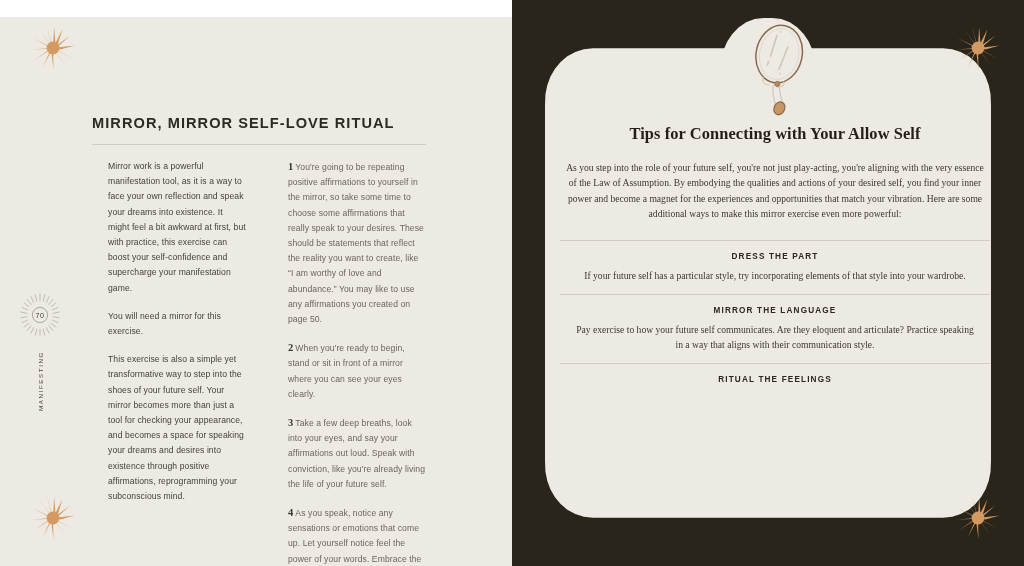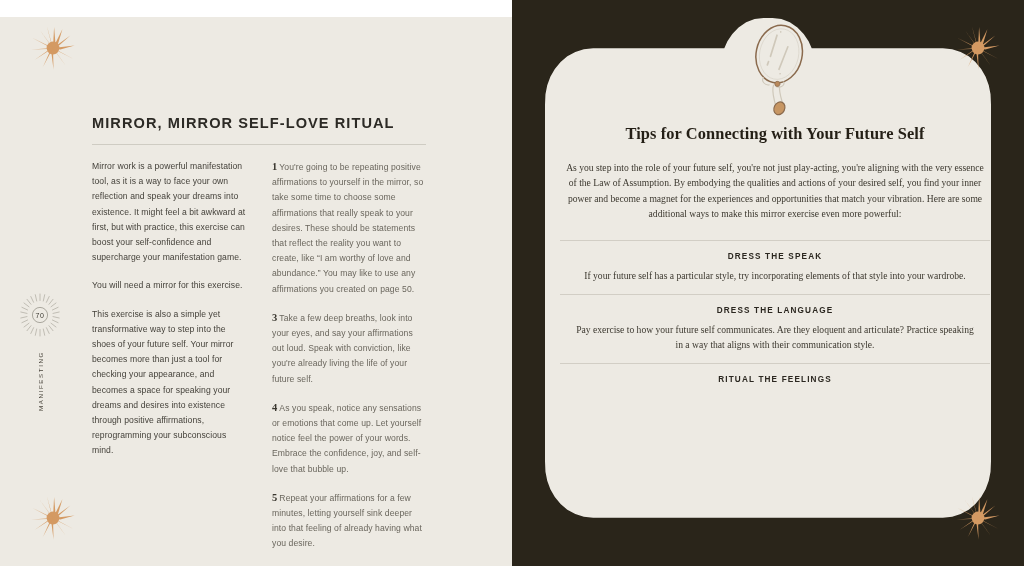--- a/index.html
+++ b/index.html
@@ -79,21 +79,21 @@
     margin-bottom: 14px;
   }
   .columns {
     display: flex;
     gap: 26px;
   }
   .col {
     width: 154px;
   }
   .col p {
-    margin: 0 0 13px 0;
+    margin: 0 0 13px 16px;
     font-size: 8.6px;
     line-height: 15.2px;
     color: #45423b;
     font-family: "Liberation Sans", sans-serif;
     letter-spacing: 0.08px;
   }
   .col .step {
     color: #6a665d;
   }
   .stepnum {
@@ -243,20 +243,21 @@
 
       <div class="columns">
         <div class="col">
           <p>Mirror work is a powerful manifestation tool, as it is a way to face your own reflection and speak your dreams into existence. It might feel a bit awkward at first, but with practice, this exercise can boost your self-confidence and supercharge your manifestation game.</p>
           <p>You will need a mirror for this exercise.</p>
           <p>This exercise is also a simple yet transformative way to step into the shoes of your future self. Your mirror becomes more than just a tool for checking your appearance, and becomes a space for speaking your dreams and desires into existence through positive affirmations, reprogramming your subconscious mind.</p>
         </div>
 
         <div class="col">
           <p class="step"><span class="stepnum">1</span><span>You're going to be repeating positive affirmations to yourself in the mirror, so take some time to choose some affirmations that really speak to your desires. These should be statements that reflect the reality you want to create, like “I am worthy of love and abundance.” You may like to use any affirmations you created on page 50.</span></p>
+          <p class="step"><span class="stepnum">2</span><span>When you're ready to begin, stand or sit in front of a mirror where you can see your eyes clearly.</span></p>
           <p class="step"><span class="stepnum">3</span><span>Take a few deep breaths, look into your eyes, and say your affirmations out loud. Speak with conviction, like you're already living the life of your future self.</span></p>
           <p class="step"><span class="stepnum">4</span><span>As you speak, notice any sensations or emotions that come up. Let yourself notice feel the power of your words. Embrace the confidence, joy, and self-love that bubble up.</span></p>
           <p class="step"><span class="stepnum">5</span><span>Repeat your affirmations for a few minutes, letting yourself sink deeper into that feeling of already having what you desire.</span></p>
         </div>
       </div>
     </div>
   </div>
 
   <div class="page-right"></div>
 
@@ -361,32 +362,32 @@
         <circle cx="37.5" cy="62.5" r="2.6" fill="#b9895c" stroke="#8a6a4d" stroke-width="0.7"></circle>
 
         <path d="M34 64 C33 72, 38 78, 40 84" fill="none" stroke="#cfc8ba" stroke-width="1.2"></path>
         <path d="M40 64 C41 72, 46 78, 48 84" fill="none" stroke="#cfc8ba" stroke-width="1.2"></path>
         <ellipse cx="44.5" cy="86" rx="5.3" ry="6.6" fill="#c79663" stroke="#8a6a4d" stroke-width="1.2" transform="rotate(14 44.5 86)"></ellipse>
       </g>
     </svg>
   </div>
 
   <div class="right-content">
-    <h2 class="right-title">Tips for Connecting with Your Future Self</h2>
+    <h2 class="right-title">Tips for Connecting with Your Allow Self</h2>
     <p class="right-intro">As you step into the role of your future self, you're not just play-acting, you're aligning with the very essence of the Law of Assumption. By embodying the qualities and actions of your desired self, you find your inner power and become a magnet for the experiences and opportunities that match your vibration. Here are some additional ways to make this mirror exercise even more powerful:</p>
 
     <div class="tip-divider"></div>
     <div class="tip-block">
-      <div class="tip-head">DRESS THE SPEAK</div>
+      <div class="tip-head">DRESS THE PART</div>
       <p class="tip-body">If your future self has a particular style, try incorporating elements of that style into your wardrobe.</p>
     </div>
 
     <div class="tip-divider"></div>
     <div class="tip-block">
-      <div class="tip-head">DRESS THE LANGUAGE</div>
+      <div class="tip-head">MIRROR THE LANGUAGE</div>
       <p class="tip-body">Pay exercise to how your future self communicates. Are they eloquent and articulate? Practice speaking in a way that aligns with their communication style.</p>
     </div>
 
     <div class="tip-divider"></div>
     <div class="tip-block">
       <div class="tip-head">RITUAL THE FEELINGS</div>
     </div>
   </div>
 
 </div>

